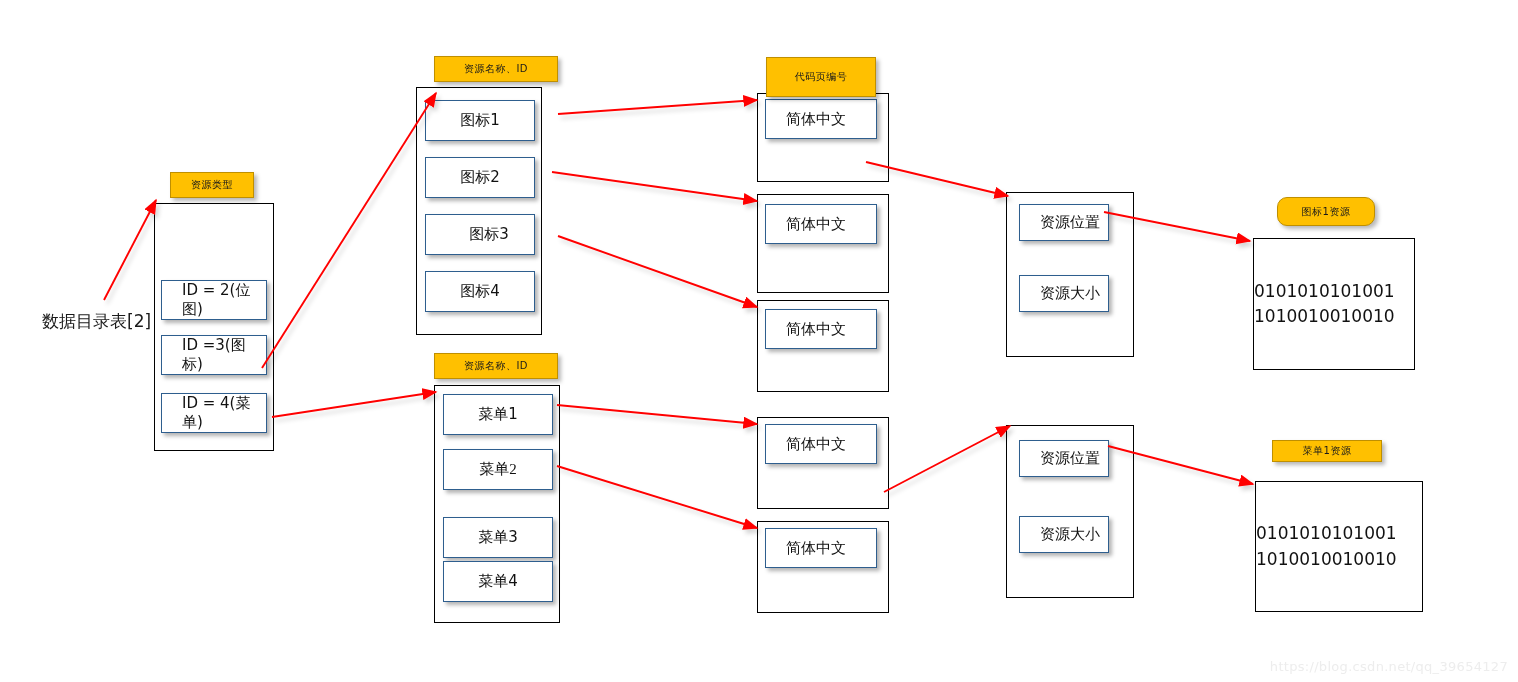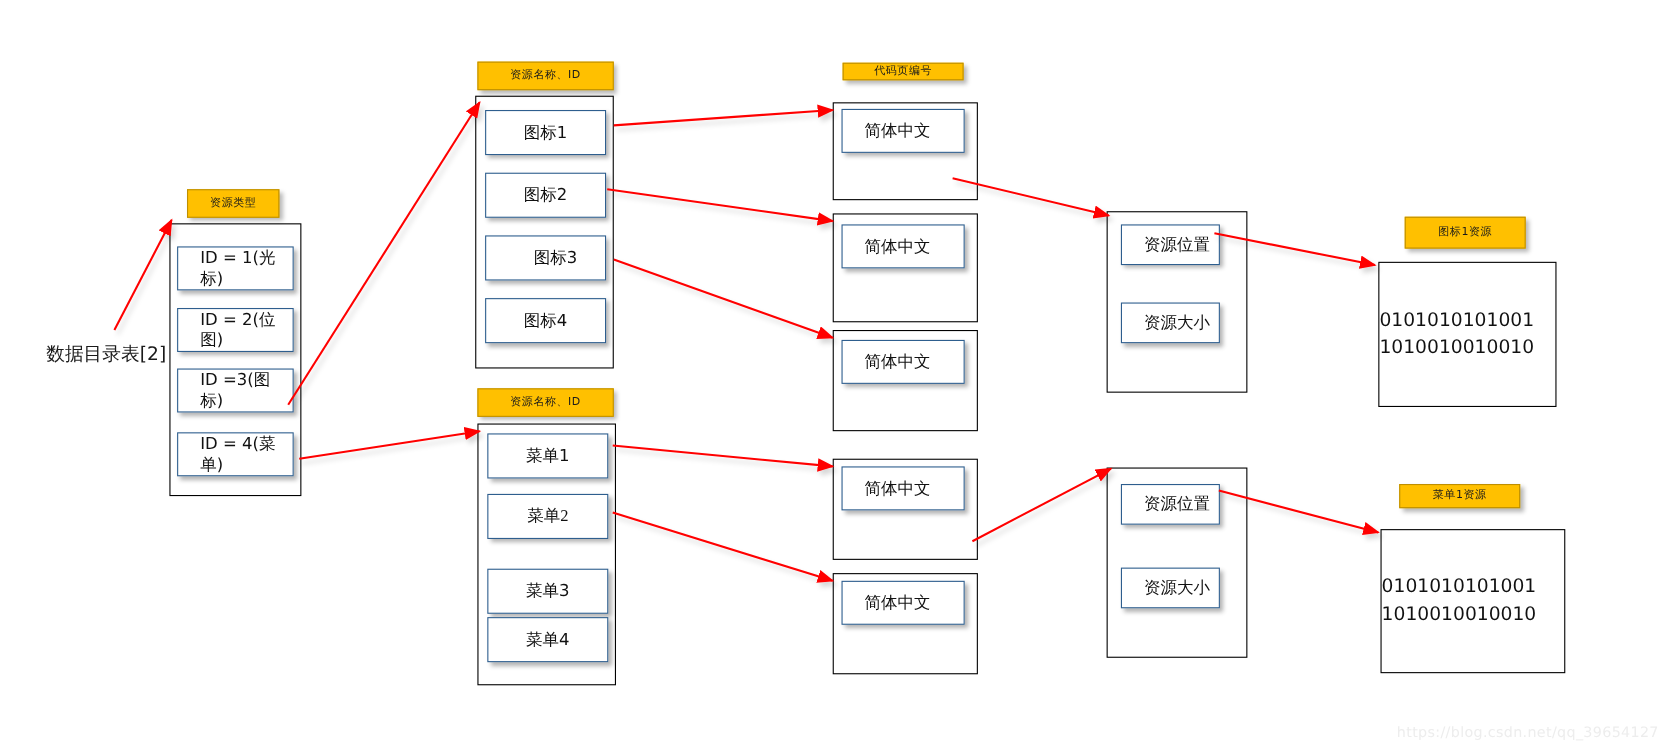--- a/index.html
+++ b/index.html
@@ -151,45 +151,44 @@
       <line x1="1104" y1="212" x2="1250" y2="241"></line>
       <line x1="1108" y1="446" x2="1253" y2="484"></line>
     </g>
   </svg>
 
   <div class="free-label" style="left:20px; top:310px;margin-left:22px;">数据目录表[2]</div>
 
   <div class="node chip" style="left:170px; top:172px; width:84px; height:26px;">资源类型</div>
 
   <div class="node container-box" style="left:154px; top:203px; width:120px; height:248px;">
-    <div class="item-box left-align" style="left:6px; top:20px; width:106px; height:40px;">ID = 1(光标)</div>
     <div class="item-box left-align" style="left:6px; top:76px; width:106px; height:40px;">ID = 2(位图)</div>
     <div class="item-box left-align" style="left:6px; top:131px; width:106px; height:40px;">ID =3(图标)</div>
     <div class="item-box left-align" style="left:6px; top:189px; width:106px; height:40px;">ID = 4(菜单)</div>
   </div>
 
   <div class="node chip" style="left:434px; top:56px; width:124px; height:26px;">资源名称、ID</div>
 
-  <div class="node container-box" style="left:432px; top:87px; width:126px; height:248px;">
+  <div class="node container-box" style="left:416px; top:87px; width:126px; height:248px;">
     <div class="item-box" style="left:8px; top:12px; width:110px; height:41px;">图标1</div>
     <div class="item-box" style="left:8px; top:69px; width:110px; height:41px;">图标2</div>
     <div class="item-box" style="left:8px; top:126px; width:110px; height:41px;padding-left:18px;">图标3</div>
     <div class="item-box" style="left:8px; top:183px; width:110px; height:41px;">图标4</div>
   </div>
 
   <div class="node chip" style="left:434px; top:353px; width:124px; height:26px;">资源名称、ID</div>
 
   <div class="node container-box" style="left:434px; top:385px; width:126px; height:238px;">
     <div class="item-box" style="left:8px; top:8px; width:110px; height:41px;">菜单1</div>
     <div class="item-box" style="left:8px; top:63px; width:110px; height:41px;font-family:Liberation Serif, serif;">菜单2</div>
     <div class="item-box" style="left:8px; top:119px; width:110px; height:41px;margin-top:12px;">菜单3</div>
     <div class="item-box" style="left:8px; top:175px; width:110px; height:41px;">菜单4</div>
   </div>
 
-  <div class="node chip" style="left:766px; top:57px; width:110px; height:16px;">代码页编号</div>
+  <div class="node chip" style="left:766px; top:57px; width:110px; height:40px;">代码页编号</div>
 
   <div class="node container-box" style="left:757px; top:93px; width:132px; height:89px;">
     <div class="item-box left-align" style="left:7px; top:5px; width:112px; height:40px;">简体中文</div>
   </div>
   <div class="node container-box" style="left:757px; top:194px; width:132px; height:99px;">
     <div class="item-box left-align" style="left:7px; top:9px; width:112px; height:40px;">简体中文</div>
   </div>
   <div class="node container-box" style="left:757px; top:300px; width:132px; height:92px;">
     <div class="item-box left-align" style="left:7px; top:8px; width:112px; height:40px;">简体中文</div>
   </div>
@@ -204,21 +203,21 @@
   <div class="node container-box" style="left:1006px; top:192px; width:128px; height:165px;">
     <div class="item-box left-align" style="left:12px; top:11px; width:90px; height:37px;">资源位置</div>
     <div class="item-box left-align" style="left:12px; top:82px; width:90px; height:37px;">资源大小</div>
   </div>
 
   <div class="node container-box" style="left:1006px; top:425px; width:128px; height:173px;">
     <div class="item-box left-align" style="left:12px; top:14px; width:90px; height:37px;">资源位置</div>
     <div class="item-box left-align" style="left:12px; top:90px; width:90px; height:37px;">资源大小</div>
   </div>
 
-  <div class="node chip" style="left:1277px; top:197px; width:110px; height:29px;">图标1资源</div>
+  <div class="node chip" style="left:1277px; top:197px; width:98px; height:29px;border-radius:10px;">图标1资源</div>
 
   <div class="binary-box" style="left:1253px; top:238px; width:162px; height:132px;">
     <div>0101010101001</div>
     <div>1010010010010</div>
   </div>
 
   <div class="node chip" style="left:1244px; top:440px; width:110px; height:22px;margin-left:28px;">菜单1资源</div>
 
   <div class="binary-box" style="left:1255px; top:481px; width:168px; height:131px;">
     <div>0101010101001</div>

